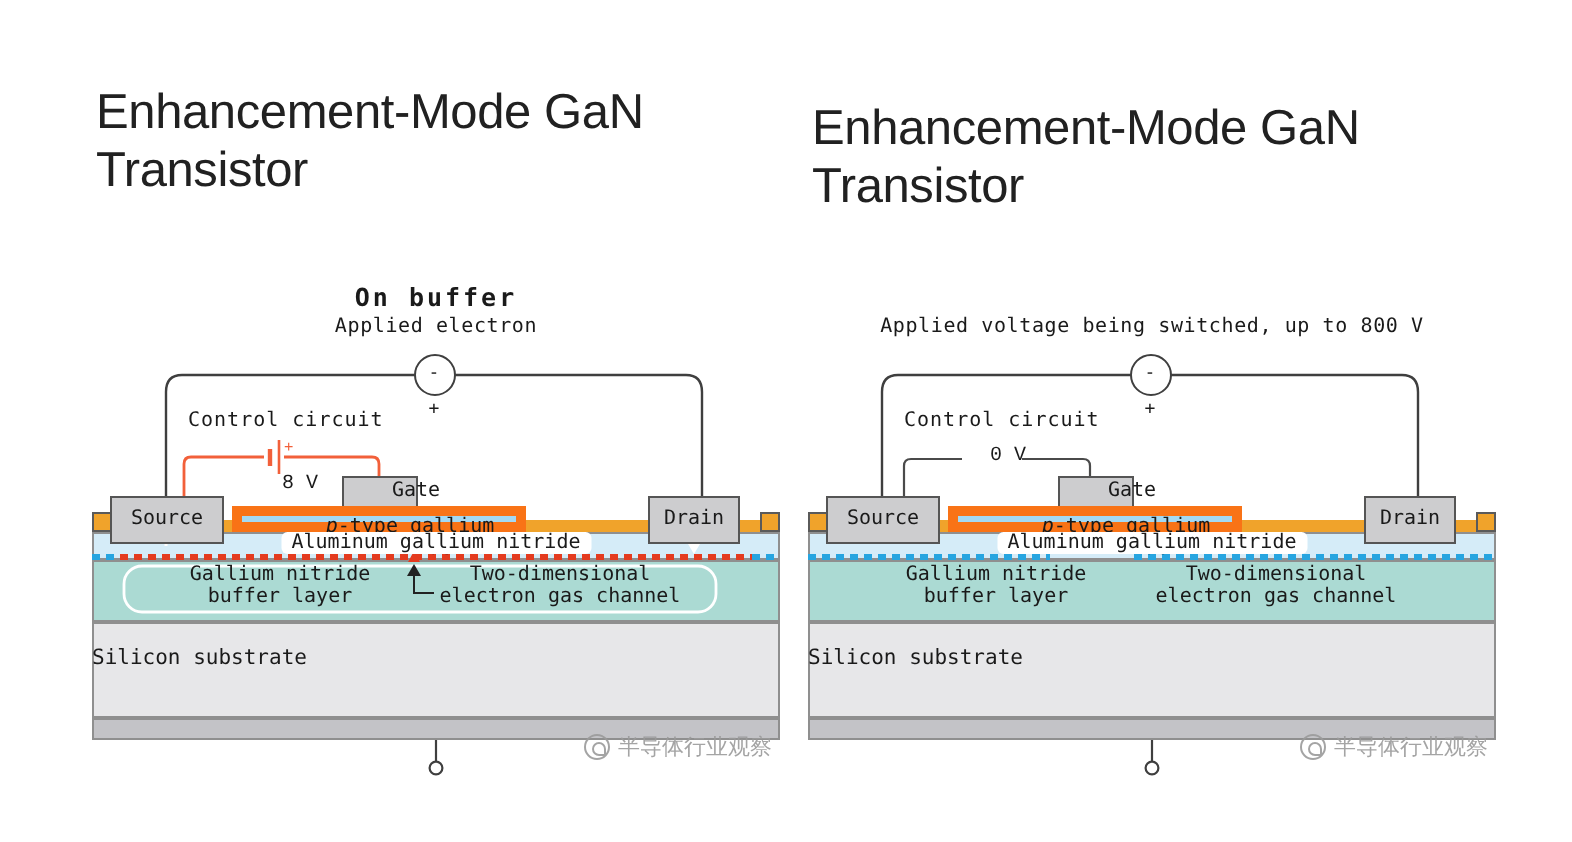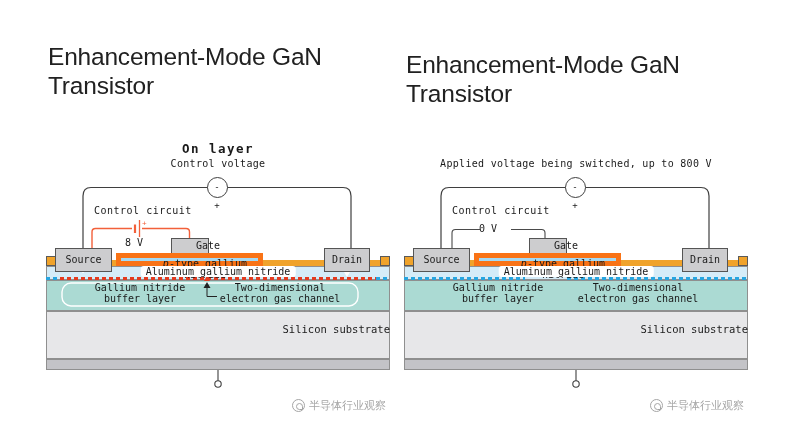--- a/index.html
+++ b/index.html
@@ -9,21 +9,21 @@
   #panel-on{left:46px;}
   #panel-off{left:404px;}
   .title{position:absolute;left:2px;width:300px;font-size:24.5px;line-height:29px;
          color:#212121;letter-spacing:-0.2px;}
   .mono{font-family:"DejaVu Sans Mono","Liberation Mono",monospace;color:#1a1a1a;}
   .state{position:absolute;left:0;right:0;top:141px;text-align:center;font-size:12.5px;
          font-weight:bold;letter-spacing:1.5px;}
   .subtitle{position:absolute;left:0;right:0;top:158px;text-align:center;font-size:10px;
             letter-spacing:0.3px;}
   .ctrl-label{position:absolute;left:48px;top:205px;font-size:10px;letter-spacing:0.5px;}
-  .ctrl-v{position:absolute;font-size:10px;width:34px;text-align:left;}
+  .ctrl-v{position:absolute;font-size:10px;width:34px;text-align:right;font-family:Liberation Mono, monospace;}
   .vcircle{position:absolute;left:161px;top:177px;width:21px;height:21px;border-radius:50%;
            background:#fff;border:1.3px solid #3f3f3f;box-sizing:border-box;text-align:center;
            font-size:9px;line-height:18px;letter-spacing:1px;z-index:7;}
   .box{position:absolute;background:#cdcdcf;border:1px solid #555;box-sizing:border-box;
        text-align:center;font-size:10px;z-index:6;}
   .src{left:9px;top:248px;width:57px;height:24px;line-height:22px;}
   .drn{left:278px;top:248px;width:46px;height:24px;line-height:22px;}
   .gate{left:125px;top:238px;width:38px;height:16px;line-height:14px;padding-left:24px;}
   .pgan{position:absolute;left:70px;top:253px;width:147px;height:13px;background:#a4d9f3;
         border:5px solid #f97316;box-sizing:border-box;text-align:center;font-size:10px;
@@ -38,42 +38,42 @@
                white-space:nowrap;}
   .dash{position:absolute;top:277px;height:3px;z-index:3;}
   .dash.blue{background:repeating-linear-gradient(90deg,#27a5e0 0 4px,rgba(0,0,0,0) 4px 7px);}
   .dash.red{background:repeating-linear-gradient(90deg,#e43b1f 0 4px,rgba(0,0,0,0) 4px 7px);}
   .buffer{position:absolute;left:0;top:280px;width:344px;height:31px;background:#abdad3;
           border:1px solid #8f8f8f;box-sizing:border-box;z-index:1;}
   .buf-label{position:absolute;top:283px;text-align:center;font-size:10px;line-height:10.5px;
              z-index:6;white-space:nowrap;}
   .substrate{position:absolute;left:0;top:311px;width:344px;height:48px;background:#e7e7e9;
              border:1px solid #8f8f8f;box-sizing:border-box;z-index:1;}
-  .sub-label{position:absolute;left:0;right:0;top:323px;text-align:right;font-size:10.5px;z-index:2;}
+  .sub-label{position:absolute;left:0;right:0;top:323px;text-align:left;font-size:10.5px;z-index:2;}
   .strip{position:absolute;left:0;top:359px;width:344px;height:11px;background:#c3c3c7;
          border:1px solid #8f8f8f;box-sizing:border-box;z-index:1;}
   .wires{position:absolute;left:0;top:0;width:344px;height:400px;z-index:5;}
   .overlay{position:absolute;left:0;top:0;width:344px;height:400px;z-index:6;pointer-events:none;}
   .watermark{position:absolute;right:4px;top:366px;display:flex;align-items:center;gap:4px;
-             color:#9b9b9b;opacity:0.9;font-size:11px;z-index:10;font-family:sans-serif;margin-top:32px;}
+             color:#9b9b9b;opacity:0.9;font-size:11px;z-index:10;font-family:sans-serif;}
   .wm-icon{width:13px;height:13px;border:1px solid #9b9b9b;border-radius:50%;box-sizing:border-box;
            position:relative;flex:0 0 auto;}
   .wm-icon::after{content:"";position:absolute;left:3px;top:3px;width:5px;height:5px;
                   border:1px solid #9b9b9b;border-radius:50% 50% 0 50%;}
   .plus{position:absolute;font-size:8px;color:#f2603a;z-index:6;}
 </style>
 </head>
 <body>
 
 <div id="stage">
 
   <div class="panel" id="panel-on">
     <div class="title" style="top:42px;">Enhancement-Mode GaN Transistor</div>
-    <div class="state mono">On layer</div>
-    <div class="subtitle mono">Control voltage</div>
+    <div class="state mono">On buffer</div>
+    <div class="subtitle mono">Applied electron</div>
 
     <svg class="wires">
 
       <path d="M37,250 L37,196 Q37,187.5 45,187.5 L297,187.5 Q305,187.5 305,196 L305,250" fill="none" stroke="#3f3f3f" stroke-width="1.2"></path>
 
       <path d="M46,252 L46,232 Q46,228.5 49.5,228.5 L86,228.5" fill="none" stroke="#f2603a" stroke-width="1.4"></path>
       <path d="M96,228.5 L140,228.5 Q143.5,228.5 143.5,232 L143.5,239" fill="none" stroke="#f2603a" stroke-width="1.4"></path>
       <line x1="89" y1="224.5" x2="89" y2="233" stroke="#f2603a" stroke-width="2.2"></line>
       <line x1="93.5" y1="220" x2="93.5" y2="237" stroke="#f2603a" stroke-width="1.3"></line>
 

